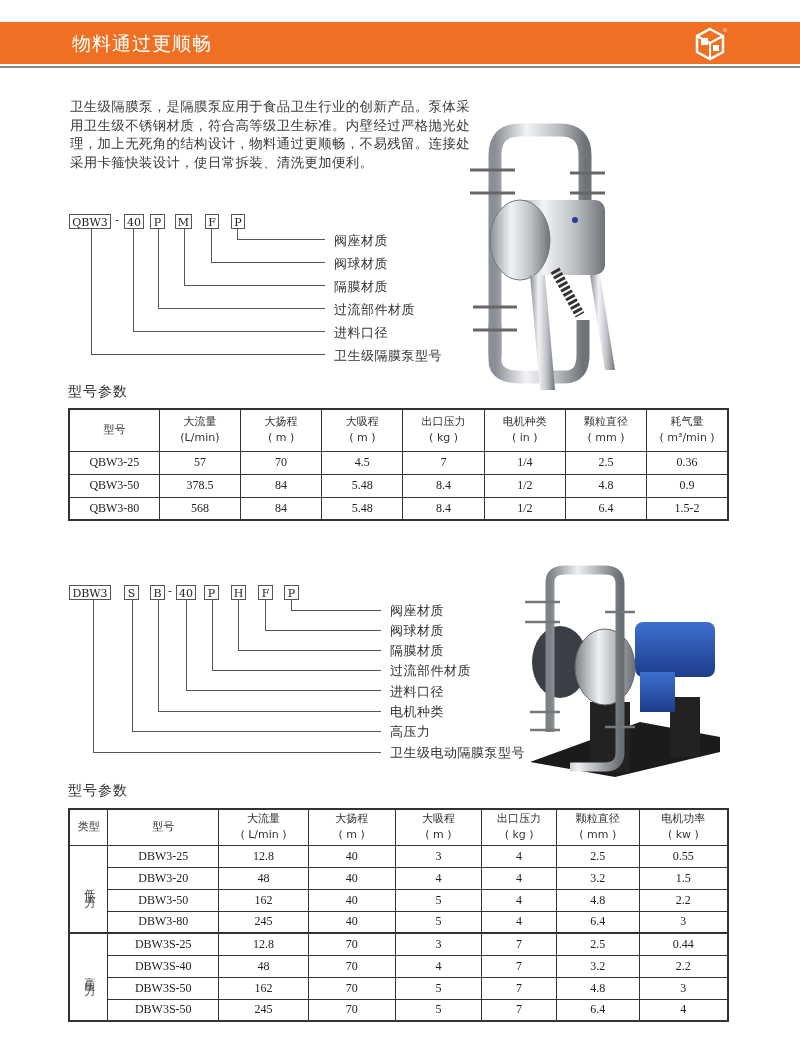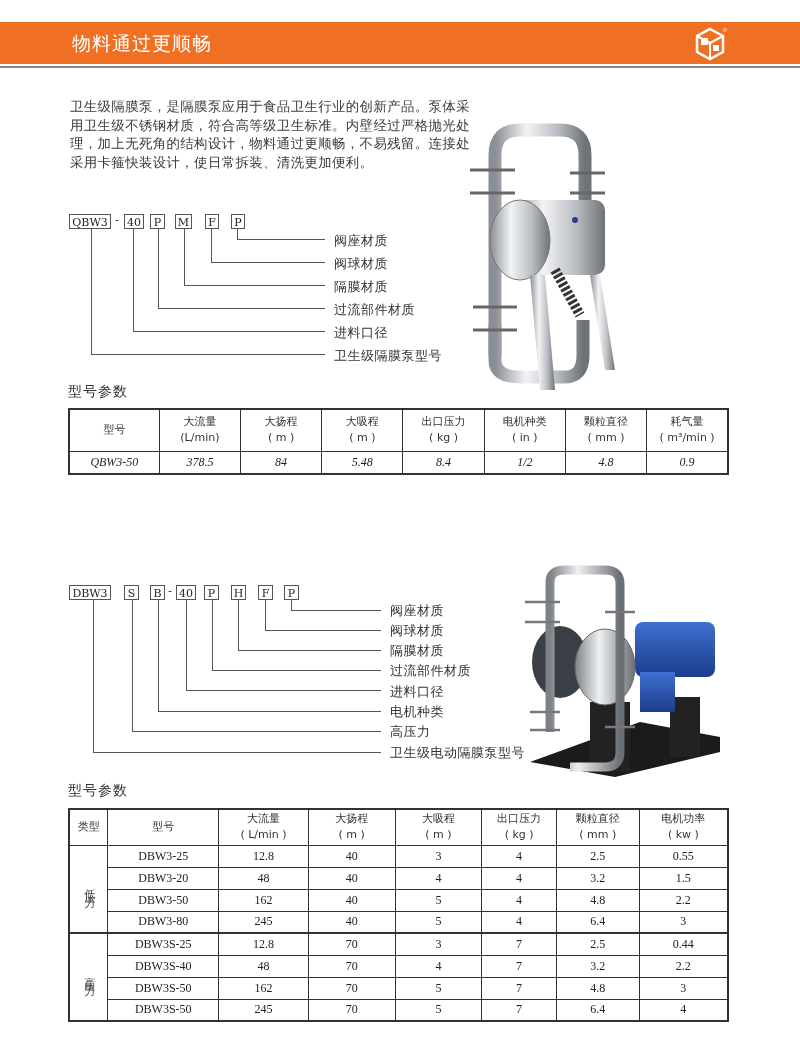--- a/index.html
+++ b/index.html
@@ -107,29 +107,49 @@
       <tr style="height:42px;">
     <th><span>型号</span></th>
     <th><span>大流量</span><br><span>(L/min)</span></th>
     <th><span>大扬程</span><br><span>( m )</span></th>
     <th><span>大吸程</span><br><span>( m )</span></th>
     <th><span>出口压力</span><br><span>( kg )</span></th>
     <th><span>电机种类</span><br><span>( in )</span></th>
     <th><span>颗粒直径</span><br><span>( mm )</span></th>
     <th><span>耗气量</span><br><span>( m³/min )</span></th>
   </tr>
-  <tr style="height:23px;font-style:italic;">
+  <tr style="height:23px;">
+    <td>QBW3-25</td>
+        <td>57</td>
+        <td>70</td>
+        <td>4.5</td>
+        <td>7</td>
+        <td>1/4</td>
+        <td>2.5</td>
+        <td>0.36</td>
+  </tr>
+  <tr style="height:23px;">
     <td>QBW3-50</td>
         <td>378.5</td>
         <td>84</td>
         <td>5.48</td>
         <td>8.4</td>
         <td>1/2</td>
         <td>4.8</td>
         <td>0.9</td>
+  </tr>
+  <tr style="height:23px;">
+    <td>QBW3-80</td>
+        <td>568</td>
+        <td>84</td>
+        <td>5.48</td>
+        <td>8.4</td>
+        <td>1/2</td>
+        <td>6.4</td>
+        <td>1.5-2</td>
   </tr>
 </tbody>
   </table>
 
 <svg class="pump-img" style="left:520px;top:562px;" width="210" height="215" viewBox="0 0 210 215">
   <defs>
     <linearGradient id="steel2" x1="0" x2="1">
       <stop offset="0" stop-color="#7d8288"></stop>
         <stop offset="0.4" stop-color="#eef0f2"></stop>
       <stop offset="1" stop-color="#6a6f74"></stop>

